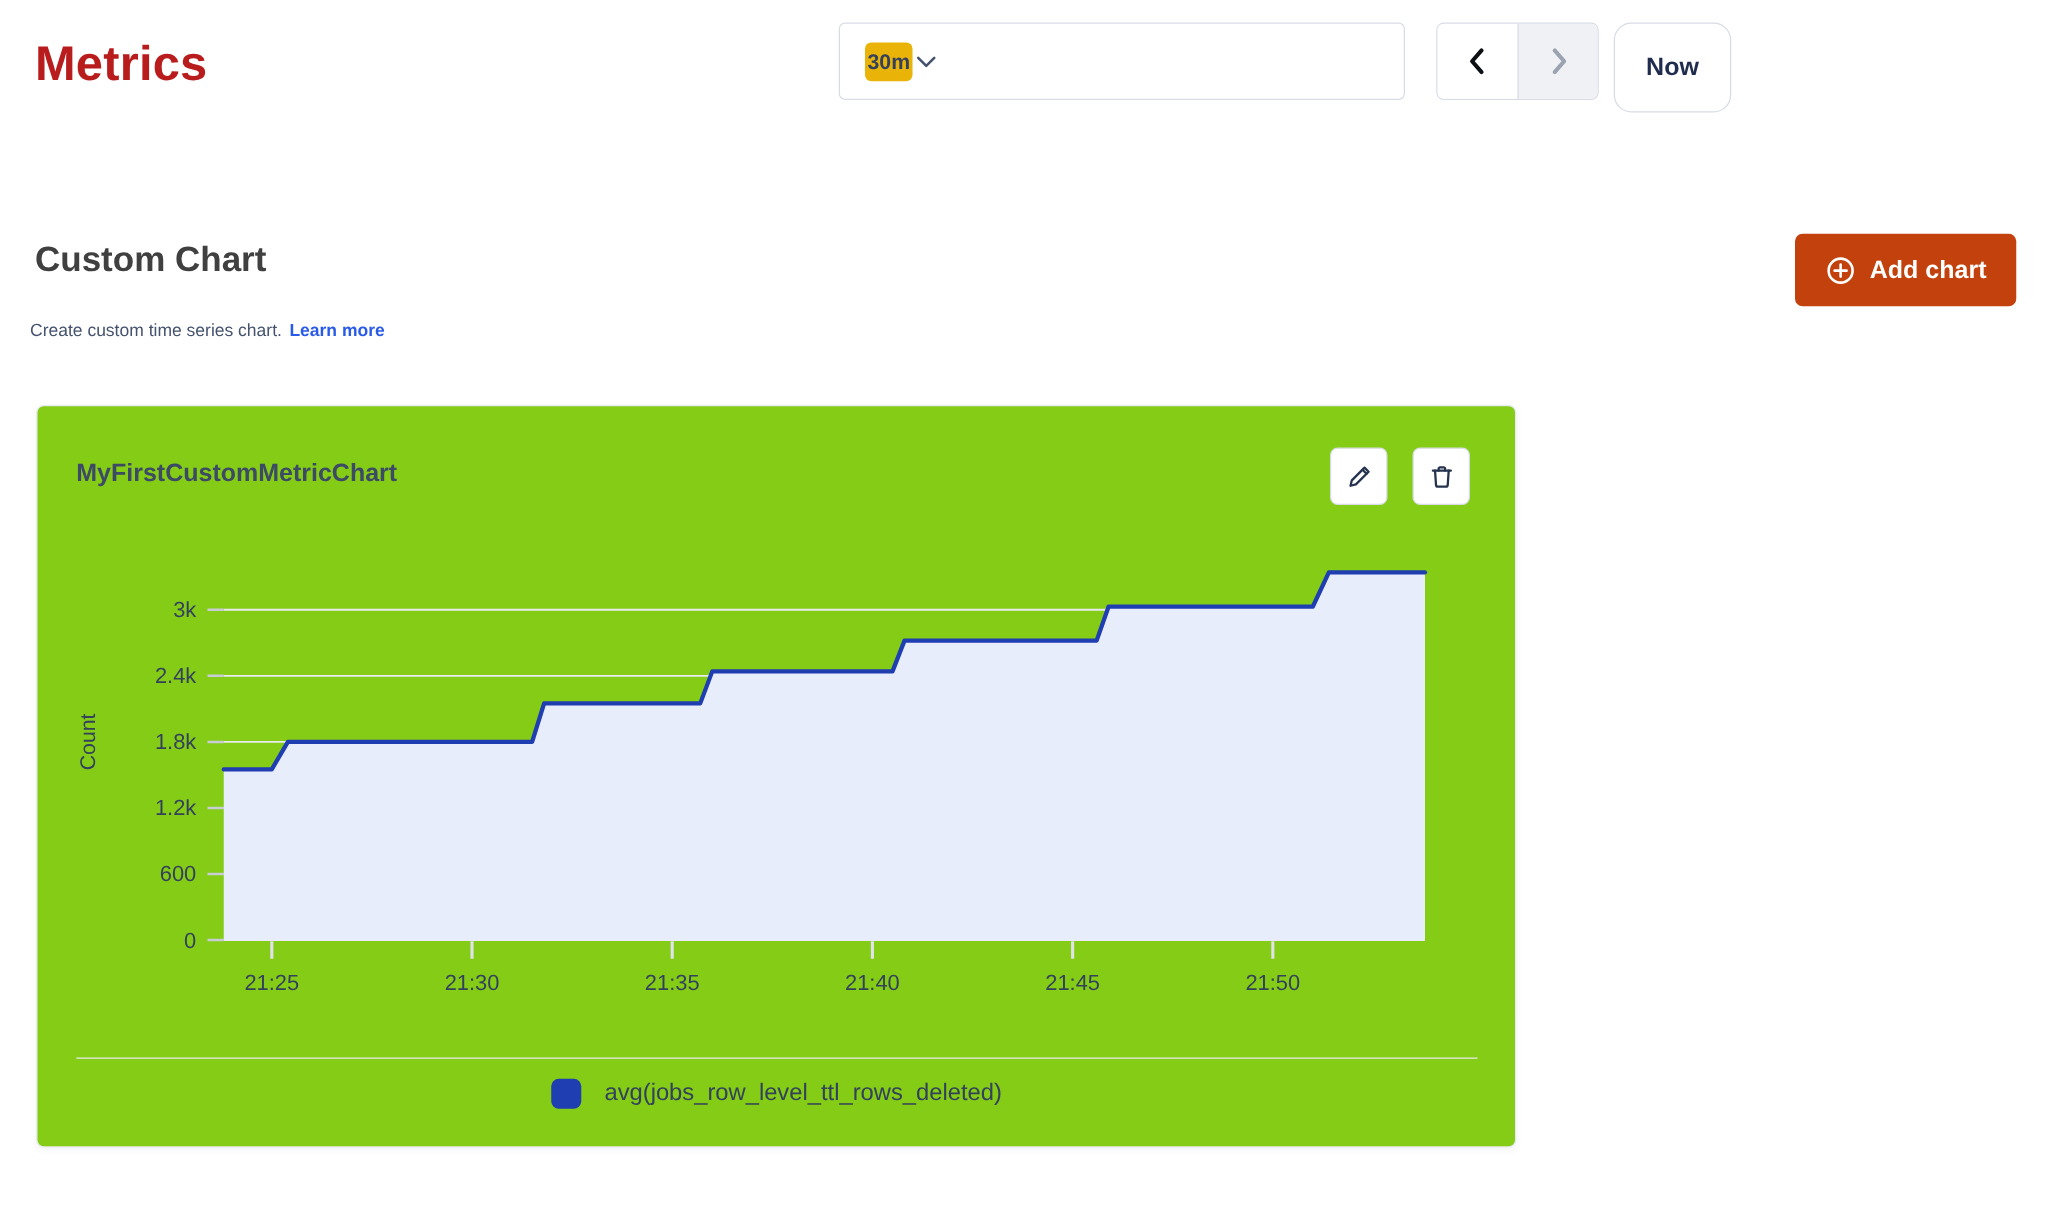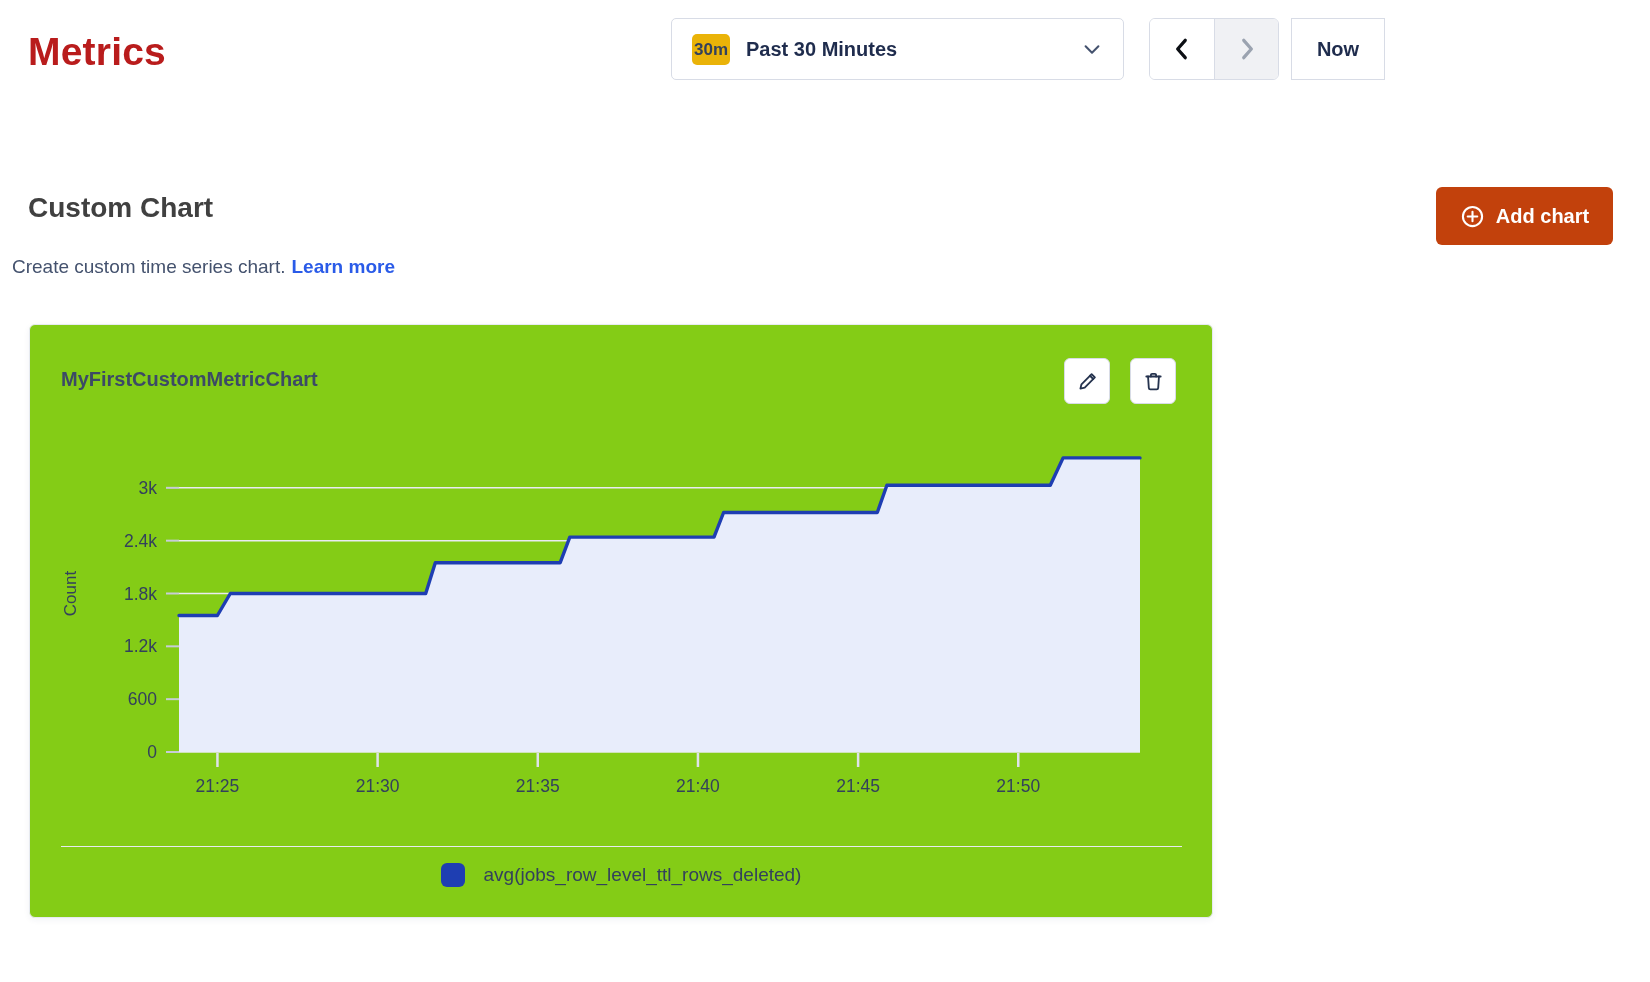--- a/index.html
+++ b/index.html
@@ -22,34 +22,34 @@
   .pager { position:absolute; left:1149px; top:18px; height:62px; display:flex;
         border:1px solid #d8dce6; border-radius:6px; overflow:hidden; background:#fff; }
   .pager-btn { width:64px; height:60px; display:flex; align-items:center; justify-content:center;
         background:#fff; border:none; cursor:pointer; }
   .pager-btn + .pager-btn { border-left:1px solid #d8dce6; }
   .pager-btn.disabled { background:#f0f1f4; cursor:default; }
   .pager-btn svg { width:26px; height:26px; }
   .arrow-prev { color:#0c0f14; }
   .arrow-next { color:#9ba3b0; }
 
-  .now-btn { position:absolute; left:1291px; top:18px; width:94px; height:62px;
-        background:#fff; border:1px solid #d8dce6; border-radius:0;
+  .now-btn { position:absolute; left:1291px; top:18px; width:94px; height:72px;
+        background:#fff; border:1px solid #d8dce6; border-radius:14px;
         font-size:20px; font-weight:600; color:#1f2c4d; cursor:pointer;
         font-family:inherit; }
 
   
   .tabs { position:absolute; left:28px; top:104px; width:1589px; height:54px;
         display:flex; gap:42px; border-bottom:1px solid #e8eaf0; }
   .tab { font-size:22px; color:#44526e; padding:6px 0 0 0; cursor:pointer; height:53px; }
   .tab.active { color:#1c2436; box-shadow:inset 0 -4px 0 0 #2a5be8; }
 
   
   .h2 { position:absolute; left:28px; top:192px; font-size:28px; font-weight:700; color:#404040; }
-  .subtitle { position:absolute; left:12px; top:256px; font-size:19px; color:#44526e; }
+  .subtitle { position:absolute; left:24px; top:256px; font-size:14px; color:#44526e; }
   .subtitle a { color:#2a5be8; font-weight:600; text-decoration:none; margin-left:6px; cursor:pointer; }
 
   .add-chart { position:absolute; left:1436px; top:187px; width:177px; height:58px;
         background:#c2410c; color:#fff; border:none; border-radius:6px;
         display:flex; align-items:center; justify-content:center; gap:11px;
         font-size:20px; font-weight:600; cursor:pointer; font-family:inherit; }
   .add-chart svg { width:25px; height:25px; }
 
   
   .card { position:absolute; left:29px; top:324px; width:1184px; height:594px;
@@ -75,21 +75,20 @@
 </style>
 </head>
 <body>
 
 <div class="page">
 
   <div class="h1">Metrics</div>
 
   <div class="time-dropdown">
     <span class="time-badge">30m</span>
-    <span class="time-label">Past 30 Minutes</span>
     <svg class="chev-down" viewBox="0 0 24 24" fill="none" stroke="currentColor" stroke-width="2.2" stroke-linecap="round" stroke-linejoin="round">
         <polyline points="5 9 12 16 19 9"></polyline>
       </svg>
   </div>
 
   <div class="pager">
     <button class="pager-btn">
       <svg class="arrow-prev" viewBox="0 0 24 24" fill="none" stroke="currentColor" stroke-width="3" stroke-linecap="round" stroke-linejoin="round">
           <polyline points="15 4 8 12 15 20"></polyline>
         </svg>

